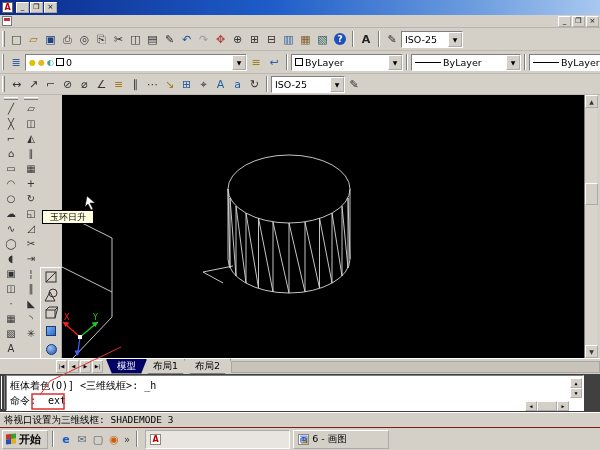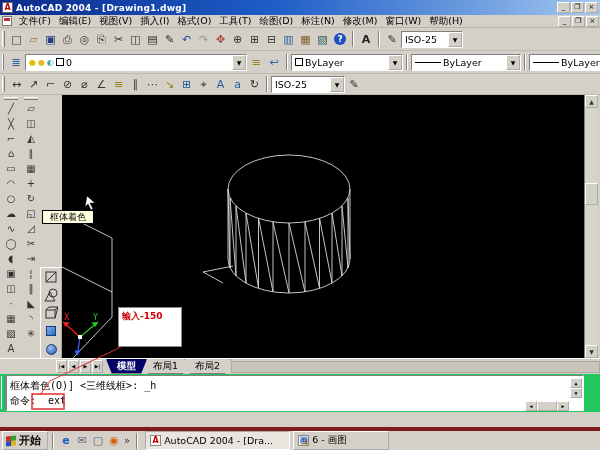--- a/index.html
+++ b/index.html
@@ -76,45 +76,45 @@
   .callout span { display:block; padding:2px 0 0 3px; color:#d00000; font-weight:bold; font-size:9px; }
   
   .tabrow { position:absolute; left:0; top:358px; width:600px; height:16px; background:#d4d0c8;
     display:flex; align-items:flex-start; border-top:1px solid #fff; }
   .tabspacer { width:56px; height:16px; flex:none; }
   .navbtn { width:11px; height:13px; margin-top:1px; background:#d4d0c8; border:1px outset #fff;
     font-size:5px; line-height:11px; text-align:center; flex:none; }
   .tab { height:15px; padding:1px 10px 0 10px; font-size:9.5px; background:#d4d0c8;
     border:1px solid #808080; border-top:none;
     clip-path:polygon(0 0,100% 0,calc(100% - 6px) 100%,6px 100%); margin-left:-5px; flex:none; }
-  .tab.active { background:#000066; color:#fff; font-weight:bold; z-index:2; }
+  .tab.active { background:#000066; color:#fff; font-weight:normal; z-index:2; }
   .tabtrack { flex:1; height:12px; margin-top:2px; background:#c8c4bc; border:1px solid #aaa6a0; }
   
-  .cmd { position:absolute; left:0; top:374px; width:600px; height:38px; background:#22c55e; }
+  .cmd { position:absolute; left:0; top:374px; width:600px; height:38px; background:#404040; }
   .cmdgrip { position:absolute; left:1px; top:2px; width:4px; height:33px;
     border-left:1px solid #fff; border-right:1px solid #808080; }
   .cmdtext { position:absolute; left:6px; top:1px; width:578px; height:36px; background:#fff;
     border:1px solid; border-color:#808080 #fff #fff #808080;
     font-family:"DejaVu Sans Mono", monospace; font-size:10px; }
   .cline { position:absolute; left:3px; white-space:nowrap; }
   .cline1 { top:3px; } .cline2 { top:18px;text-align:center; }
   .cmdvs { position:absolute; right:1px; top:2px; width:12px; }
   .cmdvs .b { width:12px; height:10px; background:#d4d0c8; border:1px outset #fff;
     font-size:5px; line-height:8px; text-align:center; }
   .cmdhs { position:absolute; right:14px; top:25px; display:flex; }
   .cmdhs .b { width:12px; height:10px; background:#d4d0c8; border:1px outset #fff;
     font-size:5px; line-height:8px; text-align:center; }
   .cmdhs .ht { width:20px; height:10px; background:#d4d0c8; border:1px outset #fff; }
   
   .status { position:absolute; left:0; top:412px; width:600px; height:15px; background:#d4d0c8;
     border-top:1px solid #fff; font-size:9.5px; line-height:14px; padding-left:4px;
     font-family:"DejaVu Sans Mono", monospace; }
   
   .taskbar { position:absolute; left:0; top:427px; width:600px; height:23px; background:#d4d0c8;
-    border-top:4px solid #7f1d1d; display:flex; align-items:center; }
+    border-top:1px solid #7f1d1d; display:flex; align-items:center; }
   .startbtn { height:19px; margin-left:2px; padding:0 6px 0 3px; background:#d4d0c8; border:1px outset #fff;
     display:flex; align-items:center; gap:3px; font-weight:bold; font-size:11px; flex:none; }
   .flag { width:10px; height:10px; display:grid; grid-template-columns:5px 5px; grid-template-rows:5px 5px; transform:skewY(-6deg); }
   .flag i:nth-child(1){background:#d03020;} .flag i:nth-child(2){background:#30a030;}
   .flag i:nth-child(3){background:#2050c0;} .flag i:nth-child(4){background:#e0b020;}
   .qsep { width:2px; height:16px; border-left:1px solid #808080; border-right:1px solid #fff; margin:0 4px; flex:none; }
   .qbtn { width:16px; height:16px; display:flex; align-items:center; justify-content:center;
     font-size:11px; font-weight:bold; flex:none; }
   .chev { font-size:10px; color:#333; margin:0 2px; flex:none; }
   .taskbtn { height:19px; padding:0 4px; margin-left:3px; border:1px outset #fff; background:#d4d0c8;
@@ -132,44 +132,29 @@
   
   .overlay { position:absolute; left:0; top:0; width:600px; height:450px; pointer-events:none; z-index:9; }
 </style>
 </head>
 <body>
 
 <div class="win">
 
   <div class="titlebar">
     <span class="appicon">A</span>
-    <span class="title">AutoCAD 2004 - [Drawing1.dwg]</span>
     <span class="wbtns">
       <span class="wbtn">_</span>
       <span class="wbtn">❐</span>
       <span class="wbtn">×</span>
     </span>
   </div>
 
   <div class="menubar">
     <span class="docicon"></span>
-    <span style="display:flex">
-
-    <span class="mi">文件(F)</span>
-        <span class="mi">编辑(E)</span>
-        <span class="mi">视图(V)</span>
-        <span class="mi">插入(I)</span>
-        <span class="mi">格式(O)</span>
-        <span class="mi">工具(T)</span>
-        <span class="mi">绘图(D)</span>
-        <span class="mi">标注(N)</span>
-        <span class="mi">修改(M)</span>
-        <span class="mi">窗口(W)</span>
-        <span class="mi">帮助(H)</span>
-      </span>
     <span class="wbtns">
       <span class="wbtn">_</span>
       <span class="wbtn">❐</span>
       <span class="wbtn">×</span>
     </span>
   </div>
 
   <div class="tbrow row1">
     <span class="grip"></span>
     <span style="display:flex">
@@ -383,24 +368,21 @@
         <polygon points="77,356 74.5,350.5 80,350.5" fill="#4060ff" stroke="none"></polygon>
         <rect x="78" y="335" width="4" height="4" fill="#fff" stroke="none"></rect>
       </g>
       <text x="64" y="320" font-size="8" fill="#ff2020">X</text>
       <text x="93" y="320" font-size="8" fill="#20d020">Y</text>
 
       <polygon points="87,196 95,203 90,203 93,209 91,210 88,204 85,207" fill="#fff" stroke="#000" stroke-width="0.5"></polygon>
     </svg>
   </div>
 
-  <div class="tooltip">框体着色</div>
-  <div class="callout">
-    <span>输入-150</span>
-  </div>
+  <div class="tooltip">玉环日升</div>
 
   <div class="vscroll">
     <span class="scbtn" style="top:0">▲</span>
     <span class="thumb"></span>
     <span class="scbtn" style="top:250px">▼</span>
   </div>
 
   <div class="tabrow">
     <span class="tabspacer"></span>
     <span style="display:flex;gap:1px">
@@ -429,20 +411,23 @@
         <div class="b">▼</div>
       </div>
       <div class="cmdhs">
         <div class="b">◀</div>
         <div class="ht"></div>
         <div class="b">▶</div>
       </div>
     </div>
   </div>
 
+  <div class="status">
+    <span>将视口设置为三维线框:   SHADEMODE 3</span>
+  </div>
 
   <div class="taskbar">
     <span class="startbtn">
       <span class="flag">
           <i></i>
           <i></i>
           <i></i>
           <i></i>
         </span>
       <span>开始</span>
@@ -452,21 +437,20 @@
 
     <span class="qbtn" style="color: rgb(27, 92, 200);">e</span>
         <span class="qbtn" style="color: rgb(96, 112, 128);">✉</span>
         <span class="qbtn" style="color: rgb(80, 88, 96);">▢</span>
         <span class="qbtn" style="color: rgb(208, 96, 16);">◉</span>
       </span>
     <span class="chev">»</span>
     <span class="qsep"></span>
     <span class="taskbtn active" style="width:145px">
       <span class="ticon">A</span>
-      <span>AutoCAD 2004 - [Dra...</span>
     </span>
     <span class="taskbtn" style="width:96px">
       <span class="ticon paint">画</span>
       <span>6 - 画图</span>
     </span>
   </div>
 
   <svg class="overlay">
     <polyline points="121,347 50,381 40,395" fill="none" stroke="#e03030" stroke-width="1"></polyline>
     <rect x="32" y="394" width="32" height="15" fill="none" stroke="#e03030" stroke-width="1.5"></rect>

